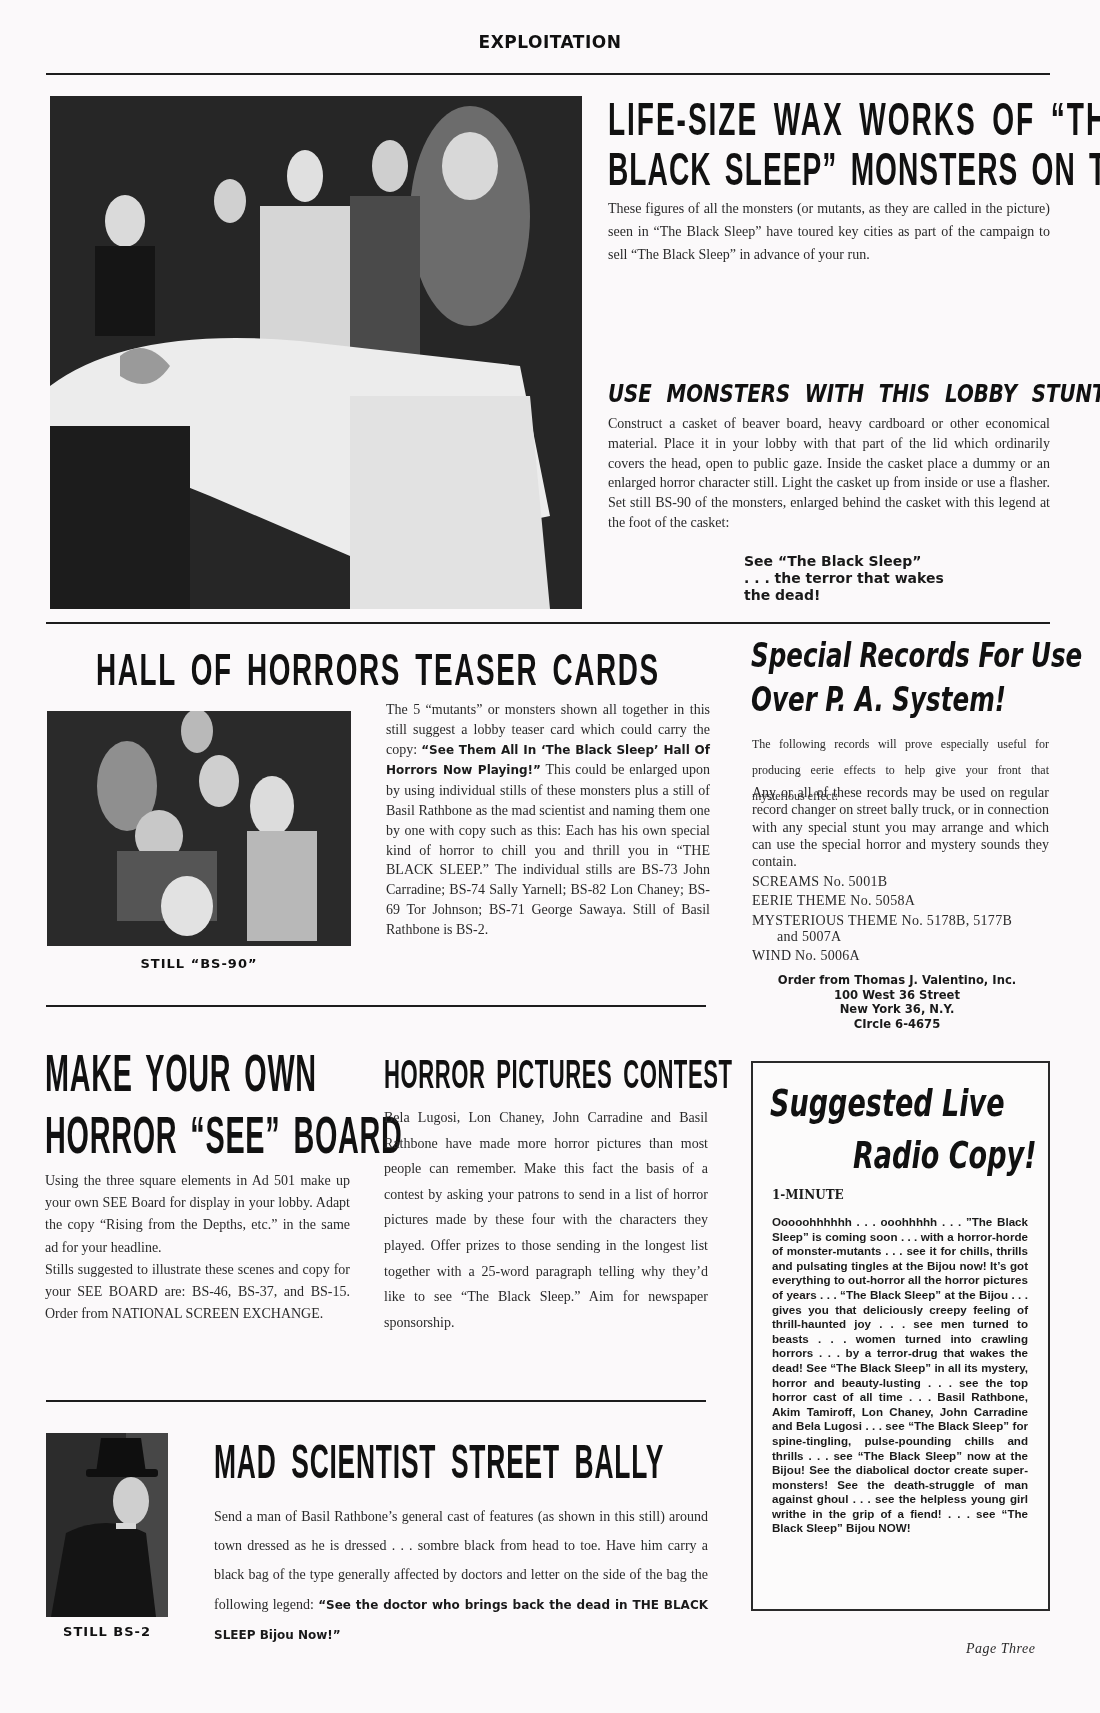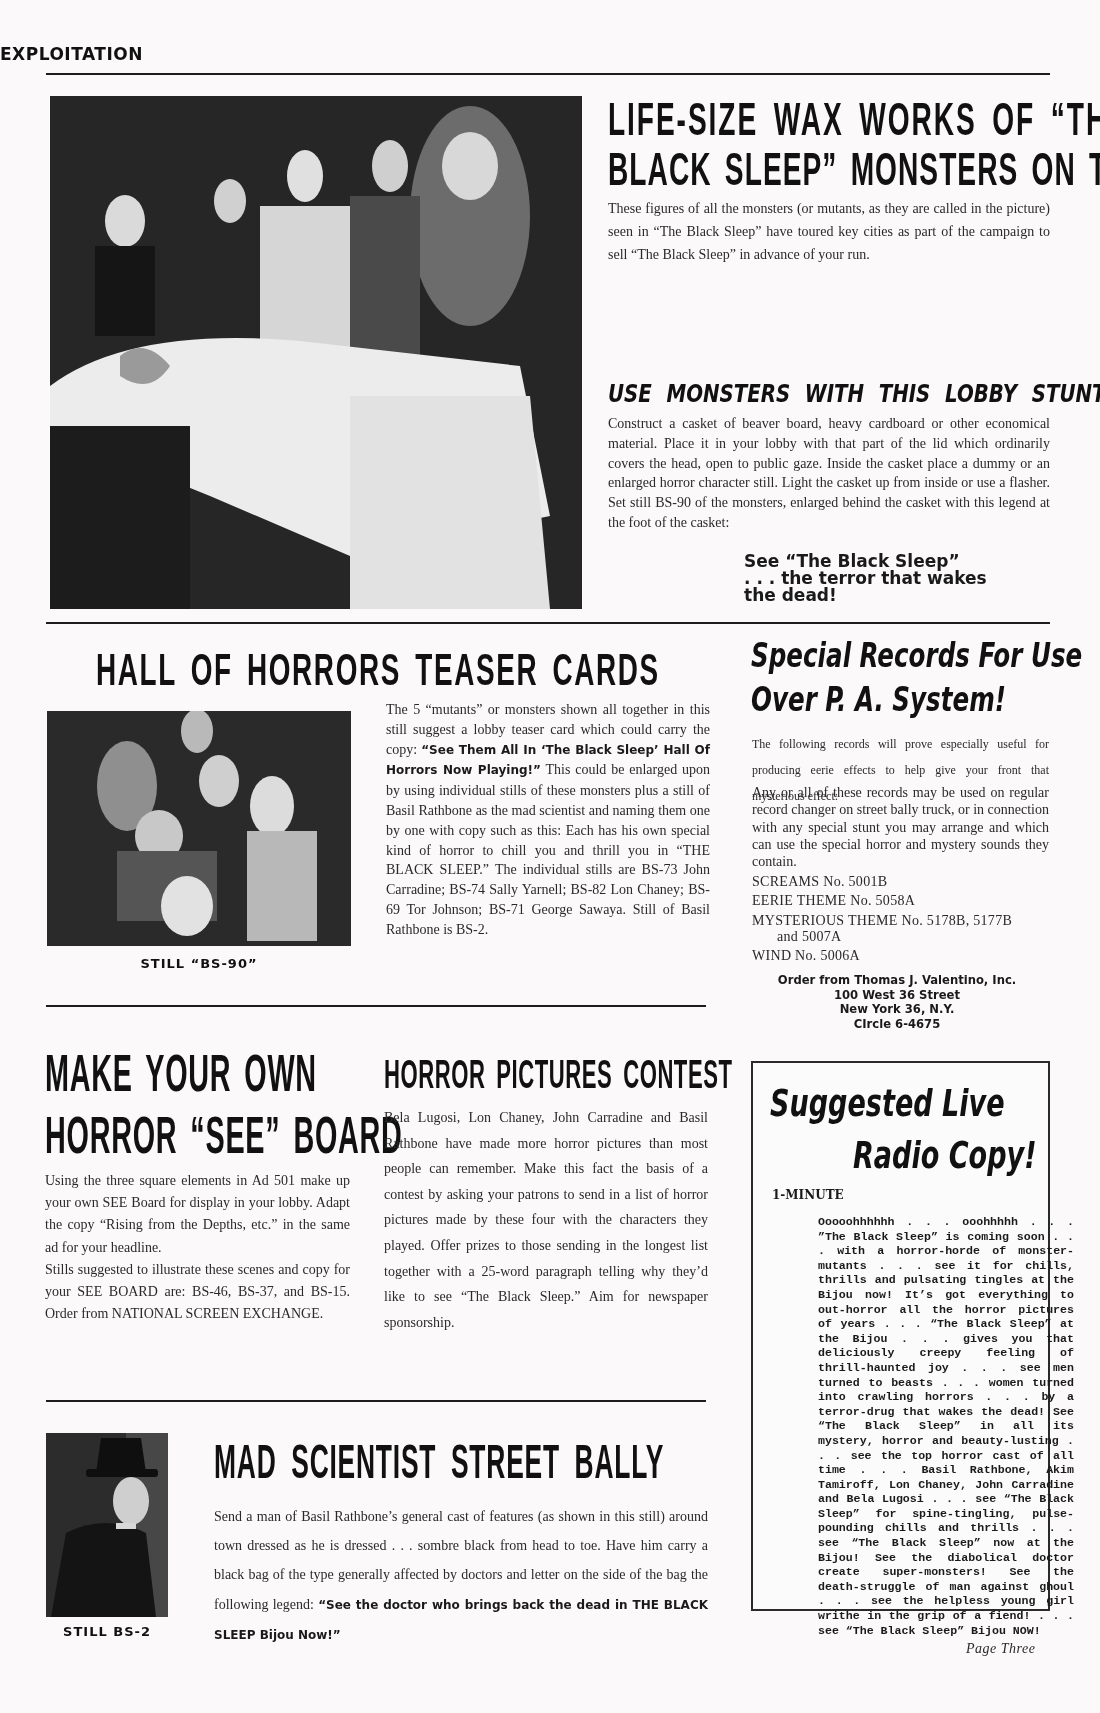--- a/index.html
+++ b/index.html
@@ -32,28 +32,28 @@
     background:radial-gradient(ellipse at 60% 55%, #7a7a7a 0%, #3c3c3c 45%, #1f1f1f 100%);
   }
   .caption {
     font-family:"DejaVu Sans", sans-serif; font-weight:bold; font-size:13px;
     letter-spacing:1px; color:#111; text-align:center;
   }
   .radio-box {
     position:absolute; border:2px solid #2a2a2a; background:#fcfbfb;
   }
   .radio-text {
-    font-family:Liberation Mono, monospace; font-weight:bold; font-size:11.6px;
-    line-height:14.6px; color:#1a1a1a; text-align:justify;margin-left:46px;
+    font-family:Liberation Sans, sans-serif; font-weight:bold; font-size:11.6px;
+    line-height:14.6px; color:#1a1a1a; text-align:justify;
   }
 </style>
 </head>
 <body>
 
-<div class="abs" style="left:0; width:1100px; top:44px; font-family:'DejaVu Sans',sans-serif; font-weight:bold; font-size:17px; letter-spacing:0.5px; color:#111;">EXPLOITATION</div>
+<div class="abs" style="left:0; width:1100px; top:32px; text-align:center; font-family:'DejaVu Sans',sans-serif; font-weight:bold; font-size:17px; letter-spacing:0.5px; color:#111;">EXPLOITATION</div>
 <div class="rule" style="left:46px; top:73px; width:1004px;"></div>
 
 <div class="photo" style="left:50px; top:96px; width:532px; height:513px;">
   <svg width="532" height="513" viewBox="0 0 532 513">
     <rect width="532" height="513" fill="#262626"></rect>
     <ellipse cx="420" cy="120" rx="60" ry="110" fill="#8a8a8a" opacity="0.7"></ellipse>
     <ellipse cx="420" cy="70" rx="28" ry="34" fill="#d8d8d8"></ellipse>
     <ellipse cx="340" cy="70" rx="18" ry="26" fill="#cfcfcf"></ellipse>
     <rect x="300" y="100" width="70" height="200" fill="#4a4a4a"></rect>
     <ellipse cx="255" cy="80" rx="18" ry="26" fill="#e0e0e0"></ellipse>
@@ -70,21 +70,21 @@
 
 <div class="abs cond" style="left:608px; top:94px; font-size:38px; transform:scale(0.74,1.22); letter-spacing:2.6px; word-spacing:8px;">LIFE-SIZE WAX WORKS OF “THE</div>
 <div class="abs cond" style="left:608px; top:144px; font-size:38px; transform:scale(0.74,1.22); letter-spacing:1.4px; word-spacing:6px;">BLACK SLEEP” MONSTERS ON TOUR!</div>
 
 <div class="abs body-text" style="left:608px; top:197px; width:442px; line-height:23px;">
   <p>These figures of all the monsters (or mutants, as they are called in the picture) seen in “The Black Sleep” have toured key cities as part of the campaign to sell “The Black Sleep” in advance of your run.</p>
 </div>
 
 <div class="abs gothic-italic" style="left:608px; top:380px; font-size:23px; transform:scale(0.86,1.05); word-spacing:9px;">USE MONSTERS WITH THIS LOBBY STUNT</div>
 <div class="abs body-text" style="left:608px; top:414px; width:442px; line-height:19.8px; font-size:14px;">Construct a casket of beaver board, heavy cardboard or other economical material. Place it in your lobby with that part of the lid which ordinarily covers the head, open to public gaze. Inside the casket place a dummy or an enlarged horror character still. Light the casket up from inside or use a flasher. Set still BS-90 of the monsters, enlarged behind the casket with this legend at the foot of the casket:</div>
-<div class="abs sans-bold" style="left:744px; top:553px; font-size:17px; line-height:17px;">
+<div class="abs sans-bold" style="left:744px; top:553px; font-size:14px; line-height:17px;">
   <div>See “The Black Sleep”</div>
   <div>. . . the terror that wakes</div>
   <div>the dead!</div>
 </div>
 
 <div class="rule" style="left:46px; top:622px; width:1004px;"></div>
 
 <div class="abs cond" style="left:96px; top:645px; font-size:34px; transform:scale(0.82,1.28); letter-spacing:2px; word-spacing:6px;">HALL OF HORRORS TEASER CARDS</div>
 
 <div class="photo" style="left:47px; top:711px; width:304px; height:235px;">

